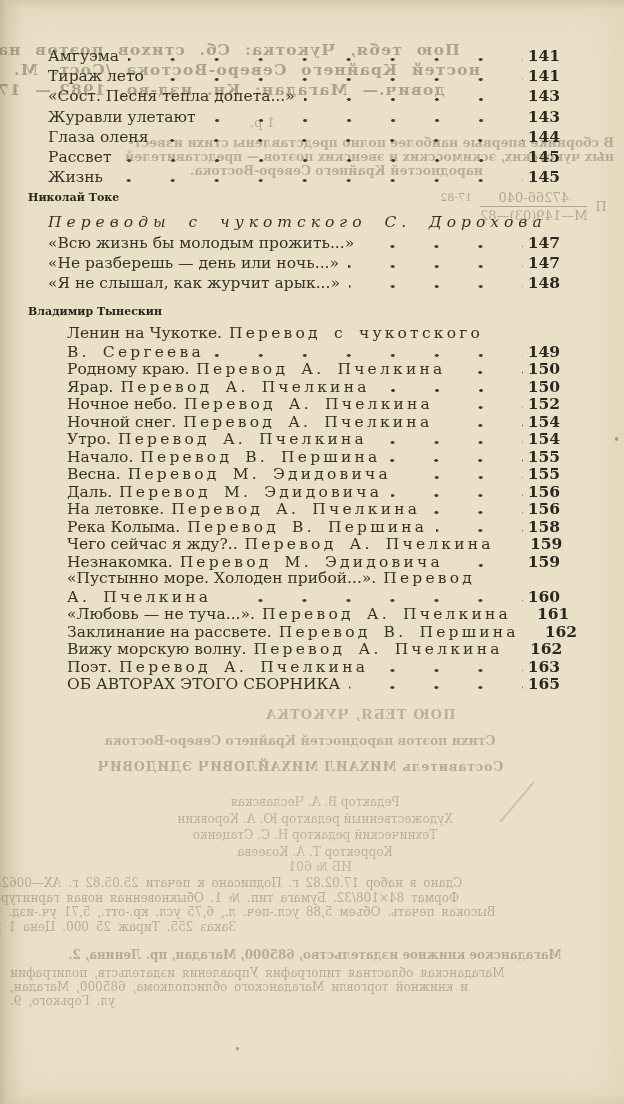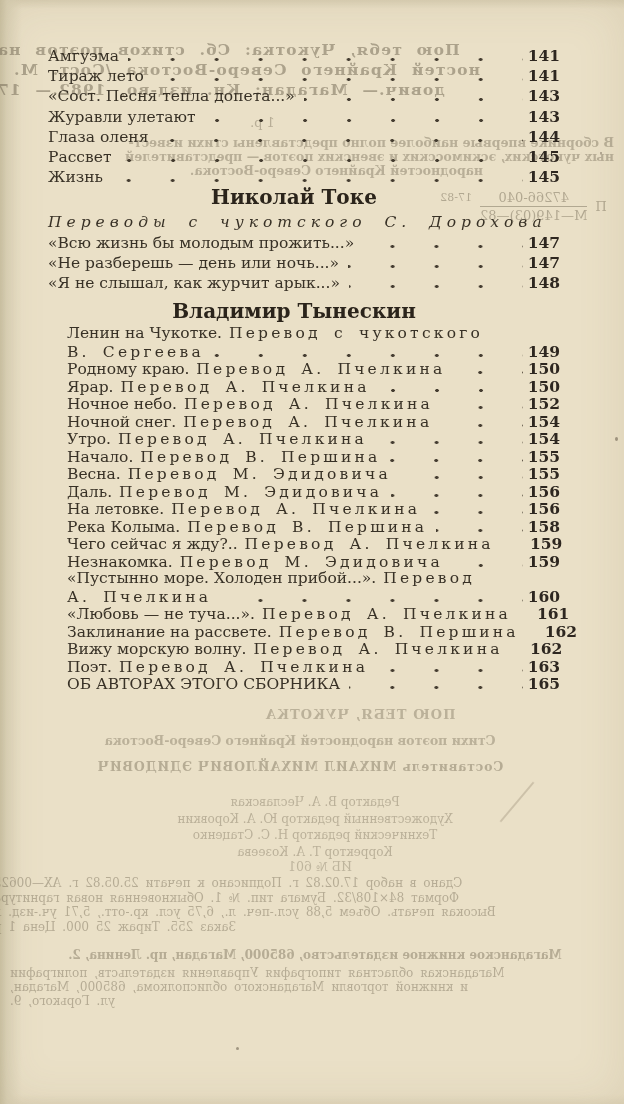--- a/index.html
+++ b/index.html
@@ -15,22 +15,22 @@
       linear-gradient(90deg,#cdc4a6 0,#dcd3b8 7px,rgba(222,213,188,0) 22px),
       linear-gradient(180deg,rgba(200,190,160,.45) 0,rgba(200,190,160,0) 9px),
       linear-gradient(0deg,rgba(200,190,160,.25) 0,rgba(200,190,160,0) 10px),
       #eae0c7;
     box-shadow:inset 0 0 46px rgba(140,122,86,.16);
   }
   
   .toc{position:absolute;left:48px;right:64px;top:46px;color:#383126;font-size:15.5px;}
   .sec{margin:0;}
   .heading{
-    font-weight:bold;font-size:20px;line-height:21px;
-    margin:0 0 4px -20px;color:#2b241b;white-space:nowrap;text-align:center;
+    font-weight:bold;font-size:11px;line-height:21px;
+    margin:0 0 4px -20px;color:#2b241b;white-space:nowrap;
   }
   .sec2 .heading{margin-top:8px;margin-bottom:3px;}
   .row{display:flex;align-items:baseline;height:20.2px;line-height:20.2px;white-space:nowrap;}
   .sec2 .row{height:17.5px;line-height:17.5px;margin-left:19px;}
   .title{}
   .spaced{letter-spacing:3.2px;word-spacing:5px;margin-left:7px;}
   .spaced:first-child{margin-left:0;}
   .spaced.wide{letter-spacing:5px;word-spacing:8px;font-style:italic;}
   .leader{
     flex:1 1 24px;min-width:12px;height:3px;margin:0 3px 0 9px;

